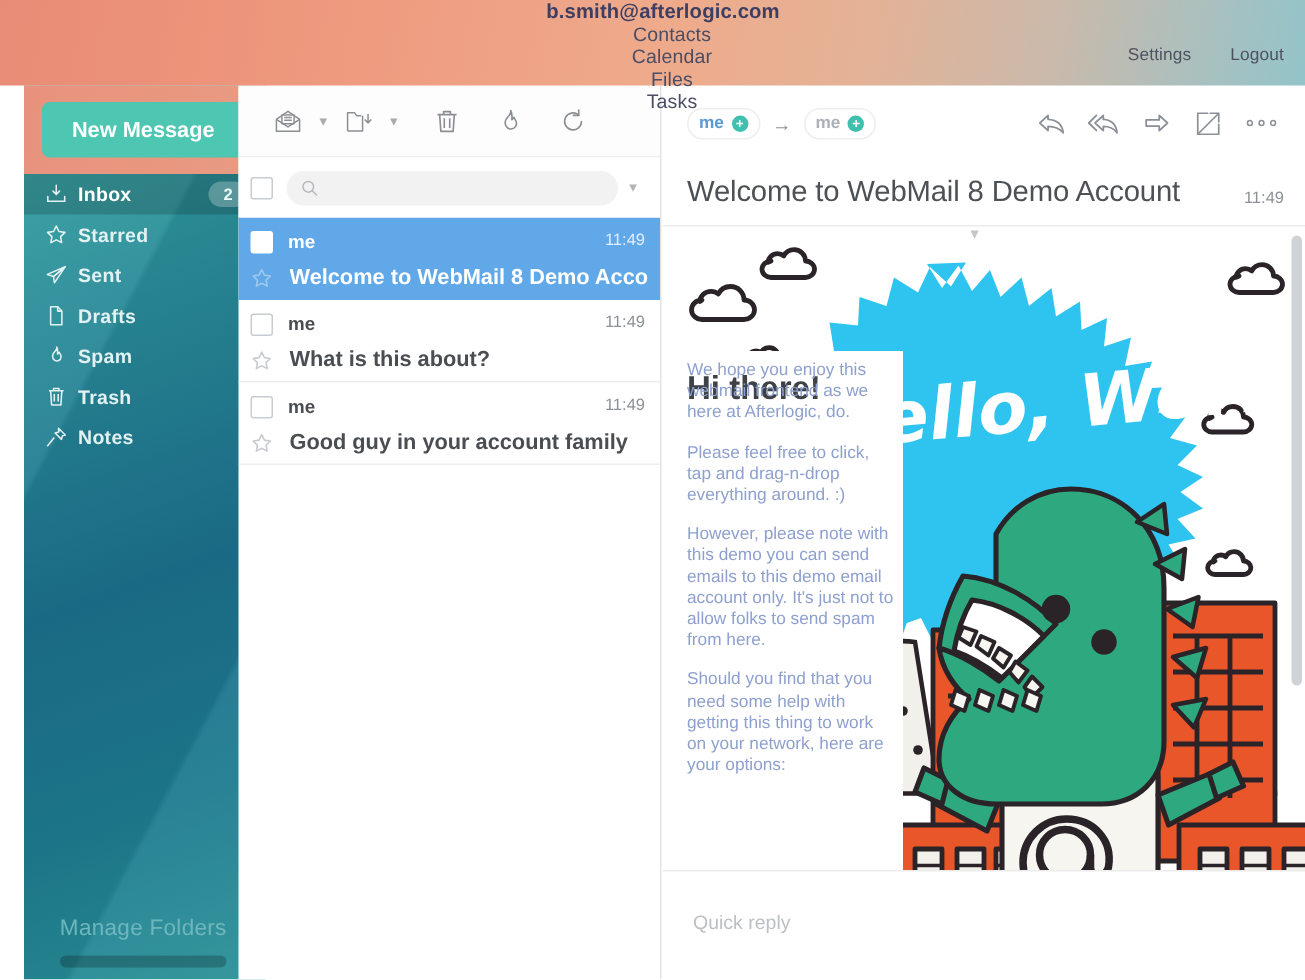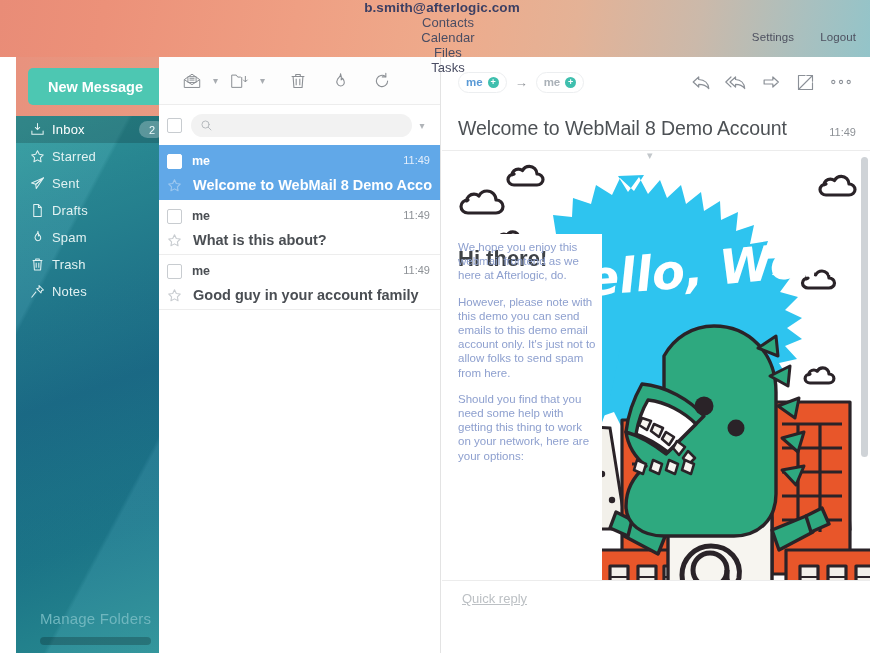--- a/index.html
+++ b/index.html
@@ -57,21 +57,21 @@
     width: 135px; height: 37px; border-radius: 5px;
     background: #4dc7b2; color: #fff;
     font-size: 14.5px; font-weight: bold;
     display: flex; align-items: center; justify-content: center;
     cursor: pointer; border: none;
     font-family: "Liberation Sans", sans-serif;
   }
   #folders { position: absolute; left: 0; top: 59px; width: 159px; }
   .folder {
     position: relative; height: 27px; display: flex; align-items: center;
-    padding-left: 14px; cursor: pointer; color: #e2f2f2; font-size: 13px;
+    padding-left: 14px; cursor: pointer; color: #e2f2f2; font-size: 13px; font-weight: bold;
   }
   .folder.active { background: rgba(0,0,0,.17); }
   .folder .ficon {
     width: 20px; height: 16px; display: inline-flex;
     align-items: center; justify-content: flex-start; flex: 0 0 20px;
   }
   .folder .flabel { margin-left: 2px; letter-spacing: .2px; }
   .folder.active .flabel { color: #ffffff; }
   .badge {
     position: absolute; right: 10px; top: 5px;
@@ -205,23 +205,22 @@
   #body-text p { margin-bottom: 12px; }
   #hi-there {
     position: absolute; left: 16px; top: 94px;
     font-size: 22px; color: #3e4246; font-weight: bold; text-align: center;
   }
   #quickreply {
     position: absolute; left: 0; bottom: 0; width: 428px; height: 73px;
     border-top: 1px solid #ececec; background: #fff;
   }
   #quickreply-text {
-    position: absolute; left: 20px; top: 10px; font-size: 13px; color: #bcc0c4;
+    position: absolute; left: 20px; top: 26px; font-size: 13px; color: #bcc0c4;
     cursor: text;
-    text-decoration: underline;
   }
   #read-vscroll {
     position: absolute; right: 2px; top: 100px; width: 7px; height: 300px;
     border-radius: 4px; background: #cfd3d7; cursor: pointer; z-index: 12;
   }
   .art { position: absolute; }
 </style>
 </head>
 <body>
 
@@ -619,20 +618,21 @@
         </svg>
 
         
         <rect></rect>
         <div style="position:absolute;left:0;top:82px;width:160px;height:403px;background:#fff;"></div>
 
         <h2 id="hi-there">Hi there!</h2>
 
         <div id="body-text">
           <p>We hope you enjoy this webmail frontend as we here at Afterlogic, do.</p>
+          <p>Please feel free to click, tap and drag-n-drop everything around. :)</p>
           <p>However, please note with this demo you can send emails to this demo email account only. It's just not to allow folks to send spam from here.</p>
           <p>Should you find that you need some help with getting this thing to work on your network, here are your options:</p>
         </div>
       </div>
     </div>
 
     <div id="read-vscroll"></div>
 
     <div id="quickreply">
       <div id="quickreply-text">Quick reply</div>

